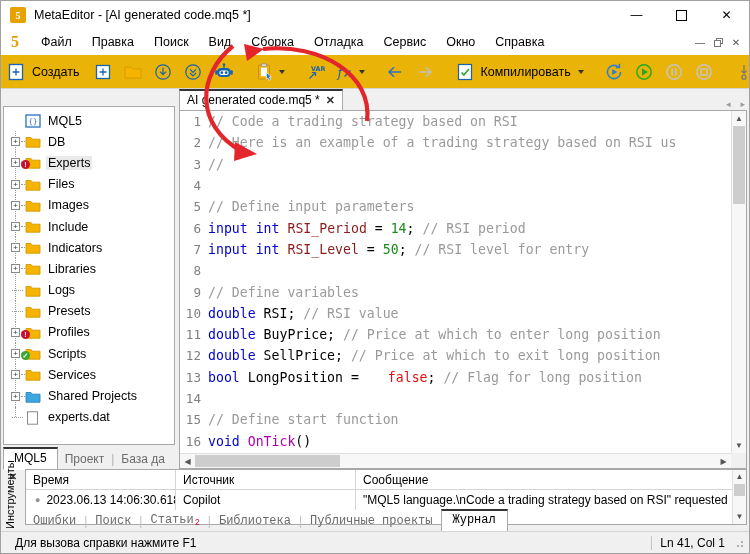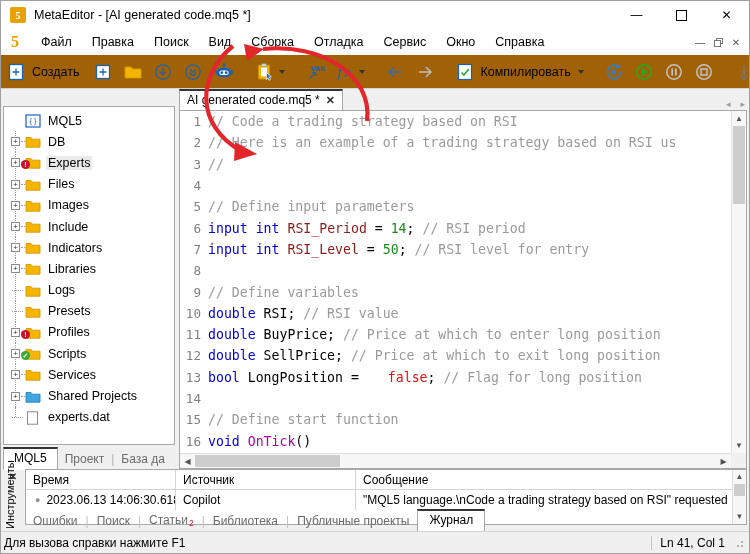--- a/index.html
+++ b/index.html
@@ -22,21 +22,21 @@
   .win-btn { width:45px; height:28px; display:flex; align-items:center; justify-content:center; font-size:12px; color:#000; }
 
   
   .menubar { height:26px; background:#fff; display:flex; align-items:center; position:relative; border-bottom:1px solid #fff; }
   .mdi-logo { font-family:"Liberation Serif", serif; font-weight:bold; font-size:16px; color:#e8a200; margin-left:10px; margin-right:12px; }
   .menu-item { padding:3px 10px; font-size:12.5px; color:#000; }
   .mdi-btns { position:absolute; right:4px; top:0; height:26px; display:flex; align-items:center; }
   .mdi-btn { width:18px; height:20px; display:flex; align-items:center; justify-content:center; font-size:10px; color:#555; }
 
   
-  .toolbar { height:34px; background:#a16207; display:flex; align-items:center; border-bottom:1px solid #d4d4d4; }
+  .toolbar { height:34px; background:#eab308; display:flex; align-items:center; border-bottom:1px solid #d4d4d4; }
   .tb-item { height:28px; display:flex; align-items:center; padding:0 4px; margin:0 1px; border-radius:2px; }
   .tb-label { font-size:12.5px; margin-left:6px; margin-right:3px; color:#000; }
   .tb-sep { width:1px; height:20px; background:#d8d8d8; margin:0 5px; }
   .caret { width:0;height:0;border-left:3.5px solid transparent;border-right:3.5px solid transparent;border-top:4px solid #333; margin-left:4px; }
   .ico { width:20px; height:20px; display:block; }
   .ico-lg { width:22px; height:22px; display:block; }
 
   
   .work { position:absolute; left:0; top:88px; right:0; bottom:84px; }
   
@@ -107,30 +107,30 @@
   .grow.hdr { border-bottom:1px solid #d4d4d4; }
   .gc { height:20px; display:flex; align-items:center; padding-left:7px; border-right:1px solid #d4d4d4; white-space:nowrap; overflow:hidden; }
   .gc.c1 { width:150px; }
   .gc.c2 { width:180px; }
   .gc.c3 { flex:1; border-right:none; }
   .bullet { color:#909090; font-size:9px; padding-right:6px; padding-left:2px; }
   .gsb { position:absolute; right:0; top:0; bottom:0; width:14px; background:#f7f7f7; border-left:1px solid #e0e0e0; }
   .gsb .arr { height:14px; text-align:center; font-size:8px; color:#555; line-height:14px; }
   .gsb .thumb { position:absolute; left:1px; right:1px; top:14px; height:12px; background:#cdcdcd; }
   .tool-tabs { position:absolute; left:24px; right:2px; bottom:0; height:20px; display:flex; align-items:flex-end; }
-  .ttab { font-size:12px; padding:2px 8px 3px; color:#6a6a6a; }
+  .ttab { font-size:12px; padding:2px 8px 3px; color:#6a6a6a;font-family:Liberation Mono, monospace; }
   .ttab.act { color:#000; background:#fff; border:1px solid #a8a8a8; border-bottom:1px solid #fff;
               border-top:2px solid #333; padding:2px 11px 4px; position:relative; top:1px; }
   .tdiv { color:#c0c0c0; font-size:12px; padding-bottom:3px; }
   .sub { color:#c8102e; font-size:8.5px; vertical-align:-2px; padding-left:1px; }
 
   
   .status { position:absolute; left:0; right:0; bottom:0; height:22px; background:#f0f0f0;
             border-top:1px solid #d4d4d4; display:flex; align-items:center; font-size:12px; }
-  .status .left { padding-left:3px; }
+  .status .left { padding-left:14px; }
   .status .right { margin-left:auto; display:flex; align-items:center; }
   .st-sep { width:1px; height:14px; background:#c4c4c4; margin:0 8px; }
   .grip { width:12px; height:12px; margin:0 4px 0 8px; position:relative; }
   .grip i { position:absolute; width:2px; height:2px; background:#b0b0b0; }
 
   
   .anno { position:absolute; left:0; top:0; width:750px; height:554px; pointer-events:none; }
 </style>
 </head>
 <body>

